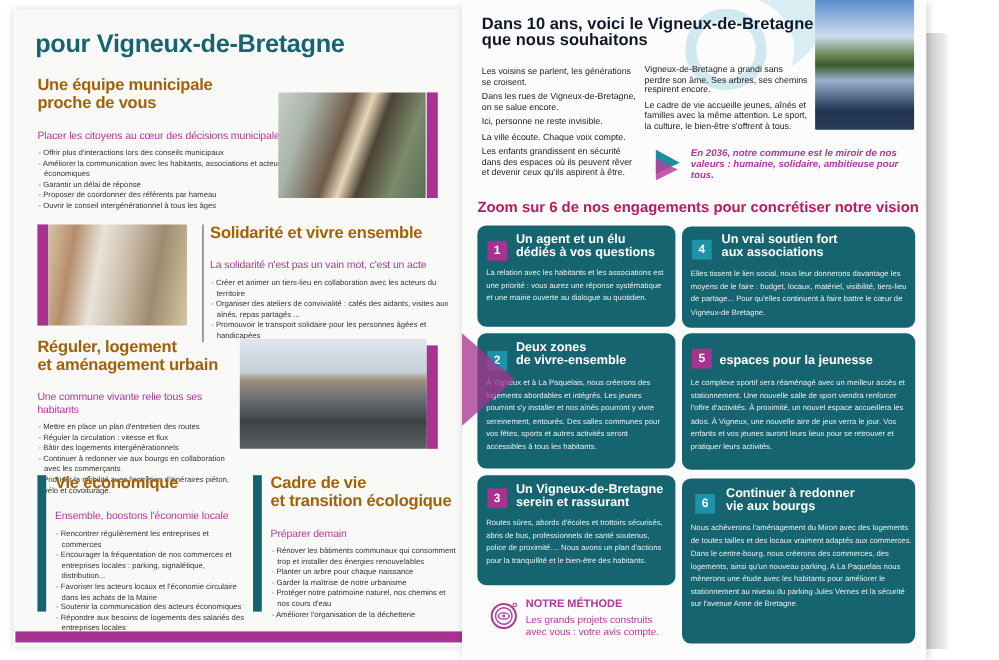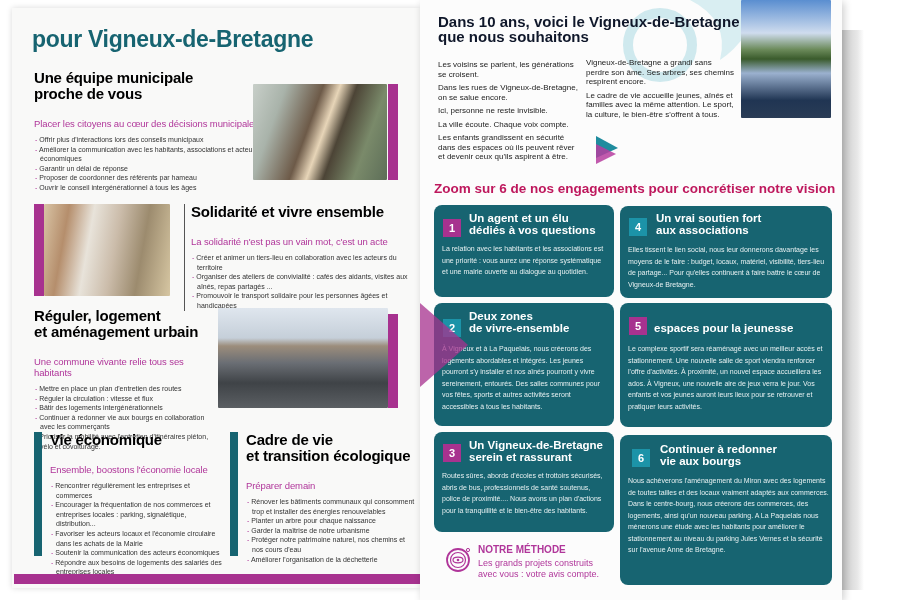--- a/index.html
+++ b/index.html
@@ -3,21 +3,21 @@
 <meta charset="utf-8">
 <style>
   *{box-sizing:border-box;margin:0;padding:0}
   html,body{width:908px;height:600px;overflow:hidden;background:#ffffff;font-family:"Liberation Sans",sans-serif}
   .stage{position:relative;width:908px;height:600px;background:#fff}
   .shadow-right{position:absolute;left:842px;top:30px;width:22px;height:560px;background:linear-gradient(90deg,#c9c9c9,#e8e8e8 70%,#fff);}
   .page{position:absolute;background:#fbfbfb;}
   .page-left{left:12px;top:8px;width:408px;height:580px;box-shadow:0 0 6px rgba(0,0,0,.15);background:#f9f9f8}
   .page-right{left:420px;top:0px;width:422px;height:600px;background:#fcfcfc;box-shadow:2px 2px 8px rgba(0,0,0,.2)}
   .main-title{position:absolute;left:20px;top:18px;font-size:23px;font-weight:bold;color:#176471;letter-spacing:-.3px}
-  .sec-h{font-weight:bold;color:#000000;font-size:15px;line-height:16px;letter-spacing:-.2px}
+  .sec-h{font-weight:bold;color:#a16207;font-size:15px;line-height:16px;letter-spacing:-.2px}
   .sec-sub{font-weight:normal;color:#b0369a;font-size:9.5px;margin-top:16px;letter-spacing:-.1px}
   ul.bl{list-style:none;margin-top:6px}
   ul.bl li{font-size:7px;color:#333;line-height:9.6px;padding-left:6px;text-indent:-5px}
   ul.bl li::before{content:"- ";color:#b0369a}
   .photo{position:absolute;border-radius:1px;overflow:hidden}
   .magenta-bar{position:absolute;background:#a7328f}
   .teal-bar{position:absolute;background:#176471}
   .card{position:absolute;background:#176471;border-radius:8px;color:#fff;padding:8px 8px}
   .card .num{position:absolute;width:18px;height:18px;font-size:11px;font-weight:bold;color:#fff;display:flex;align-items:center;justify-content:center}
   .card .ct{position:absolute;font-weight:bold;font-size:11.5px;line-height:12px;color:#fff}
@@ -124,20 +124,21 @@
       <p>Vigneux-de-Bretagne a grandi sans perdre son âme. Ses arbres, ses chemins respirent encore.</p>
       <p>Le cadre de vie accueille jeunes, aînés et familles avec la même attention. Le sport, la culture, le bien-être s'offrent à tous.</p>
     </div>
 
     <div class="photo" style="left:321px;top:0px;width:90px;height:118px;background:linear-gradient(180deg,#5a8ed0 0%,#cfdcee 28%,#6b8a5a 42%,#3a5b2c 50%,#9bb1cf 62%,#203553 85%,#2a3c56 100%)"></div>
 
     <svg style="position:absolute;left:176px;top:136px;width:22px;height:28px" viewBox="0 0 22 28">
       <polygon points="0,0 22,12 0,22" fill="#1f8c9e"></polygon>
       <polygon points="0,8 20,18 0,28" fill="#b63d9f" opacity=".85"></polygon>
     </svg>
+    <div style="position:absolute;left:208px;top:134px;width:190px;font-weight:bold;font-style:italic;color:#b0369a;font-size:8.8px;line-height:10px">En 2036, notre commune est le miroir de nos valeurs : humaine, solidaire, ambitieuse pour tous.</div>
 
     <div style="position:absolute;left:14px;top:181px;font-weight:bold;color:#be185d;font-size:13.5px">Zoom sur 6 de nos engagements pour concrétiser notre vision</div>
 
     <div class="card" style="left:14px;top:205px;width:180px;height:92px">
       <div class="num" style="left:9px;top:14px;background:#a7328f">1</div>
       <div class="ct" style="left:35px;top:7px"><span>Un agent et un élu</span><br><span>dédiés à vos questions</span></div>
       <div class="cb" style="left:8px;top:38px;width:164px">La relation avec les habitants et les associations est une priorité : vous aurez une réponse systématique et une mairie ouverte au dialogue au quotidien.</div>
     </div>
 
     <div class="card" style="left:14px;top:303px;width:180px;height:123px">

